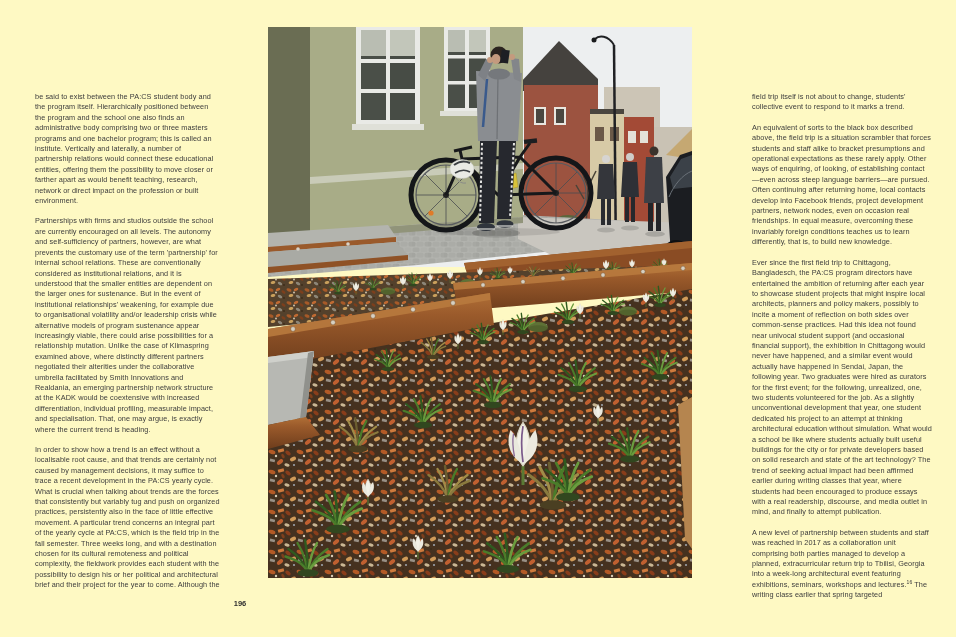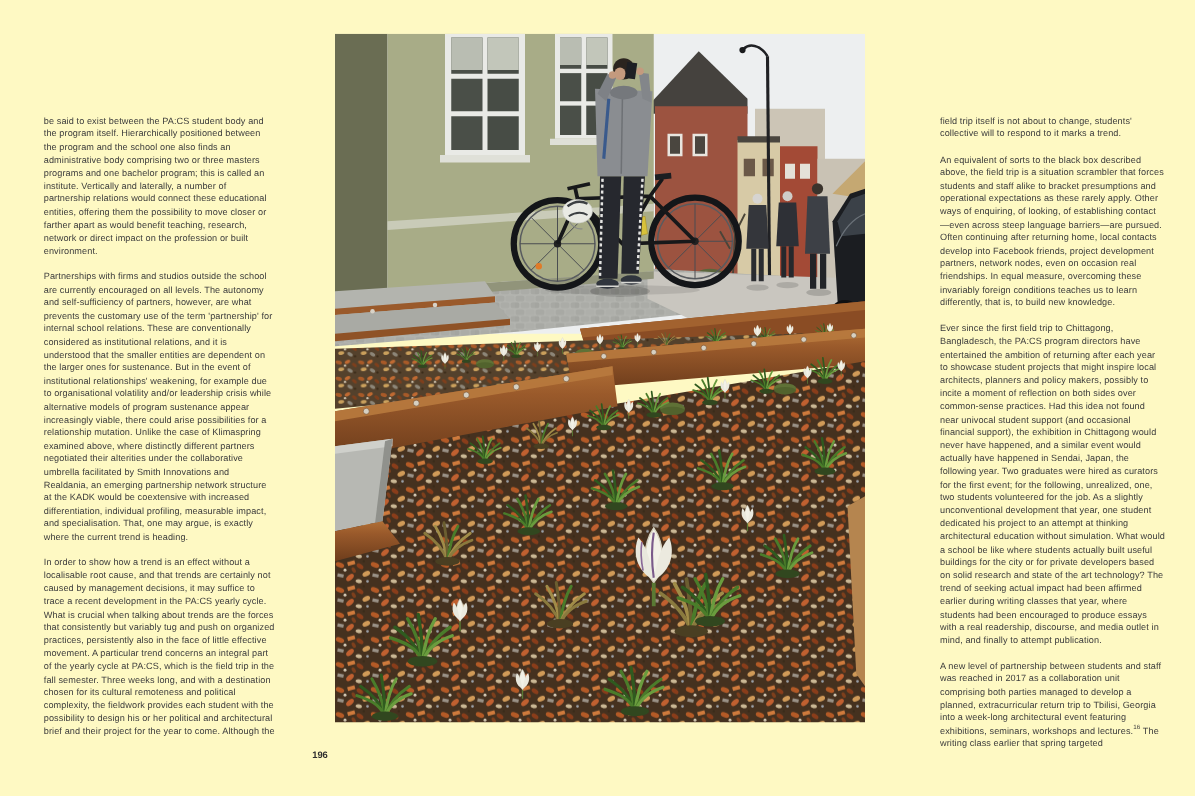--- a/index.html
+++ b/index.html
@@ -6,21 +6,21 @@
   .spread{position:relative;width:956px;height:637px;background:#fef9c3;overflow:hidden;
           font-family:"Liberation Sans",sans-serif;}
   .textcol{position:absolute;top:92px;width:185px;}
   .col-left{left:35px;}
   .col-right{left:752px;width:180px;}
   .textcol p{margin:0 0 10px 0;font-size:7.3px;line-height:10.4px;color:#3c3c3c;
              text-align:left;letter-spacing:0.08px;}
   sup.fn{font-size:5px;line-height:0;vertical-align:super;}
   .pgnum{position:absolute;top:599px;width:480px;text-align:center;
          font-size:7.5px;font-weight:700;color:#2e2e2e;}
-  .pgnum.left{left:16px;} .pgnum.right{left:480px;}
+  .pgnum.left{left:0;} .pgnum.right{left:480px;}
   .photo{position:absolute;left:268px;top:27px;width:424px;height:551px;}
   .photo svg{display:block;width:100%;height:100%;}
   
   .sky{fill:var(--sky,#edeff0);}
   .facade{fill:var(--building-green,#a8ac87);}
   .facadeDark{fill:var(--building-dark,#6a6d53);}
   .brick{fill:var(--brick-red,#9c5340);}
   .cream{fill:var(--cream-house,#d7caa6);}
   .redh{fill:var(--red-house,#a34a36);}
   .conc{fill:var(--concrete,#b7b8b3);}
@@ -36,21 +36,21 @@
 
 <div class="spread">
 
   <div class="textcol col-left">
     <p>be said to exist between the PA:CS student body and the program itself. Hierarchically positioned between the program and the school one also finds an administrative body comprising two or three masters programs and one bachelor program; this is called an institute. Vertically and laterally, a number of partnership relations would connect these educational entities, offering them the possibility to move closer or farther apart as would benefit teaching, research, network or direct impact on the profession or built environment.</p>
     <p>Partnerships with firms and studios outside the school are currently encouraged on all levels. The autonomy and self-sufficiency of partners, however, are what prevents the customary use of the term 'partnership' for internal school relations. These are conventionally considered as institutional relations, and it is understood that the smaller entities are dependent on the larger ones for sustenance. But in the event of institutional relationships' weakening, for example due to organisational volatility and/or leadership crisis while alternative models of program sustenance appear increasingly viable, there could arise possibilities for a relationship mutation. Unlike the case of Klimaspring examined above, where distinctly different partners negotiated their alterities under the collaborative umbrella facilitated by Smith Innovations and Realdania, an emerging partnership network structure at the KADK would be coextensive with increased differentiation, individual profiling, measurable impact, and specialisation. That, one may argue, is exactly where the current trend is heading.</p>
     <p>In order to show how a trend is an effect without a localisable root cause, and that trends are certainly not caused by management decisions, it may suffice to trace a recent development in the PA:CS yearly cycle. What is crucial when talking about trends are the forces that consistently but variably tug and push on organized practices, persistently also in the face of little effective movement. A particular trend concerns an integral part of the yearly cycle at PA:CS, which is the field trip in the fall semester. Three weeks long, and with a destination chosen for its cultural remoteness and political complexity, the fieldwork provides each student with the possibility to design his or her political and architectural brief and their project for the year to come. Although the</p>
   </div>
 
   <div class="textcol col-right">
-    <p>field trip itself is not about to change, students' collective will to respond to it marks a trend.</p>
+    <p>field trip itself is not about to change, students' collective event to respond to it marks a trend.</p>
     <p>An equivalent of sorts to the black box described above, the field trip is a situation scrambler that forces students and staff alike to bracket presumptions and operational expectations as these rarely apply. Other ways of enquiring, of looking, of establishing contact—even across steep language barriers—are pursued. Often continuing after returning home, local contacts develop into Facebook friends, project development partners, network nodes, even on occasion real friendships. In equal measure, overcoming these invariably foreign conditions teaches us to learn differently, that is, to build new knowledge.</p>
     <p>Ever since the first field trip to Chittagong, Bangladesch, the PA:CS program directors have entertained the ambition of returning after each year to showcase student projects that might inspire local architects, planners and policy makers, possibly to incite a moment of reflection on both sides over common-sense practices. Had this idea not found near univocal student support (and occasional financial support), the exhibition in Chittagong would never have happened, and a similar event would actually have happened in Sendai, Japan, the following year. Two graduates were hired as curators for the first event; for the following, unrealized, one, two students volunteered for the job. As a slightly unconventional development that year, one student dedicated his project to an attempt at thinking architectural education without simulation. What would a school be like where students actually built useful buildings for the city or for private developers based on solid research and state of the art technology? The trend of seeking actual impact had been affirmed earlier during writing classes that year, where students had been encouraged to produce essays with a real readership, discourse, and media outlet in mind, and finally to attempt publication.</p>
     <p><span>A new level of partnership between students and staff was reached in 2017 as a collaboration unit comprising both parties managed to develop a planned, extracurricular return trip to Tbilisi, Georgia into a week-long architectural event featuring exhibitions, seminars, workshops and lectures.</span><sup class="fn">16</sup><span> The writing class earlier that spring targeted</span></p>
   </div>
 
   <figure class="photo" style="margin:0">
     <svg viewBox="0 0 424 551" preserveAspectRatio="none">
       <defs>
         <linearGradient id="cortenG" x1="0" y1="0" x2="0" y2="1">
           <stop offset="0" stop-color="#b06f36"></stop>

